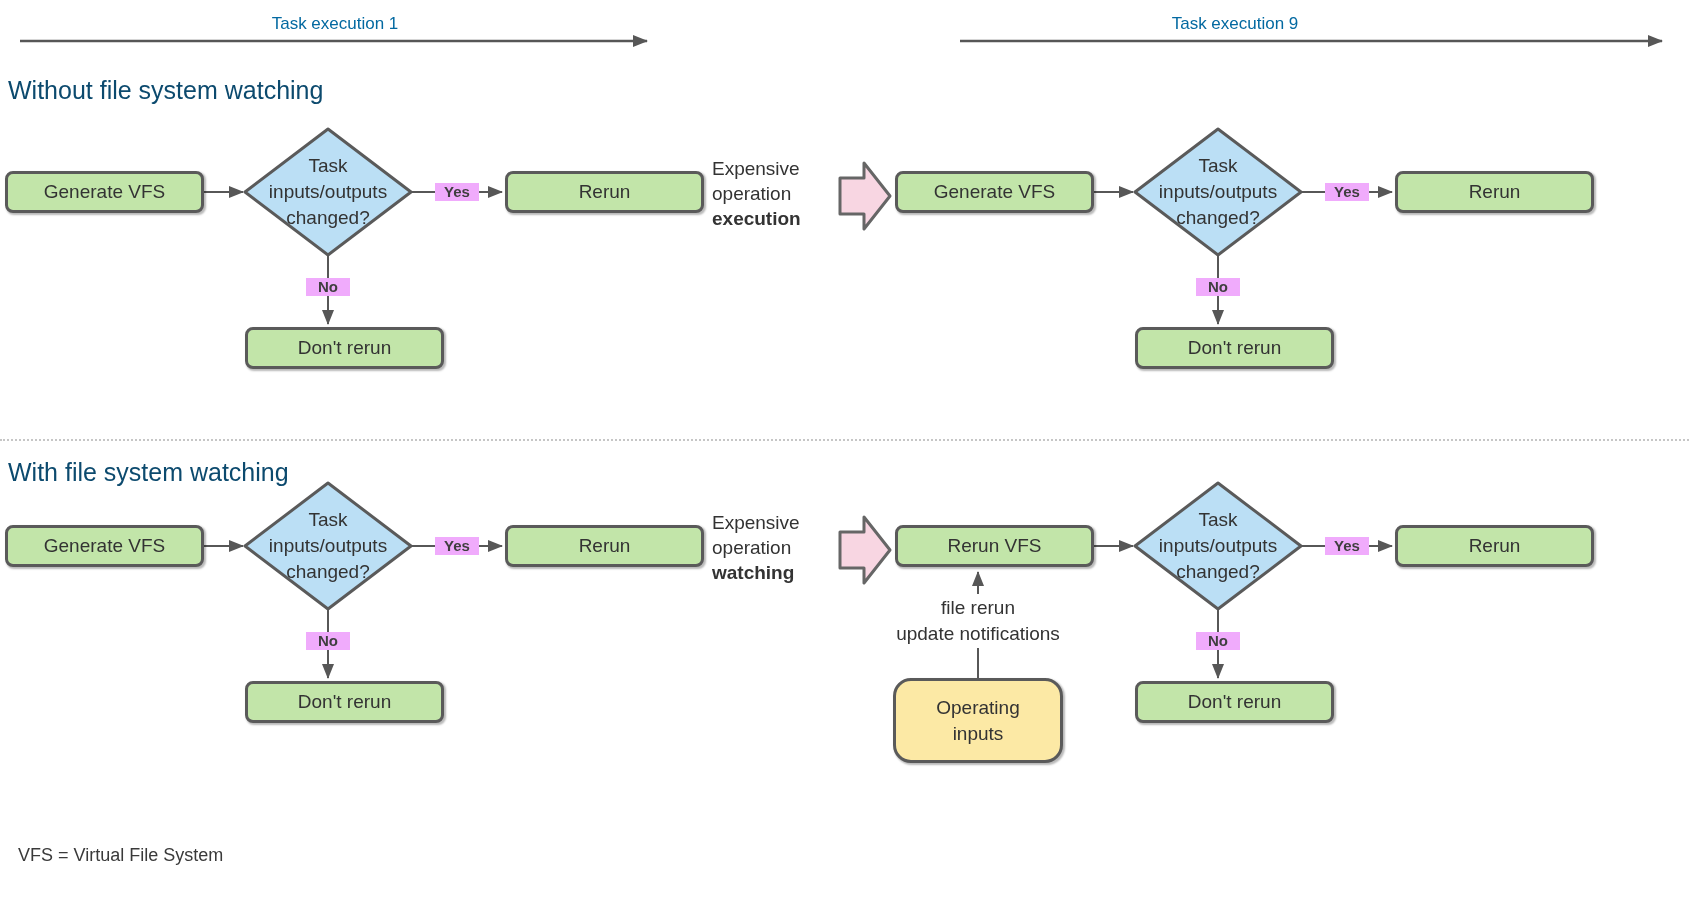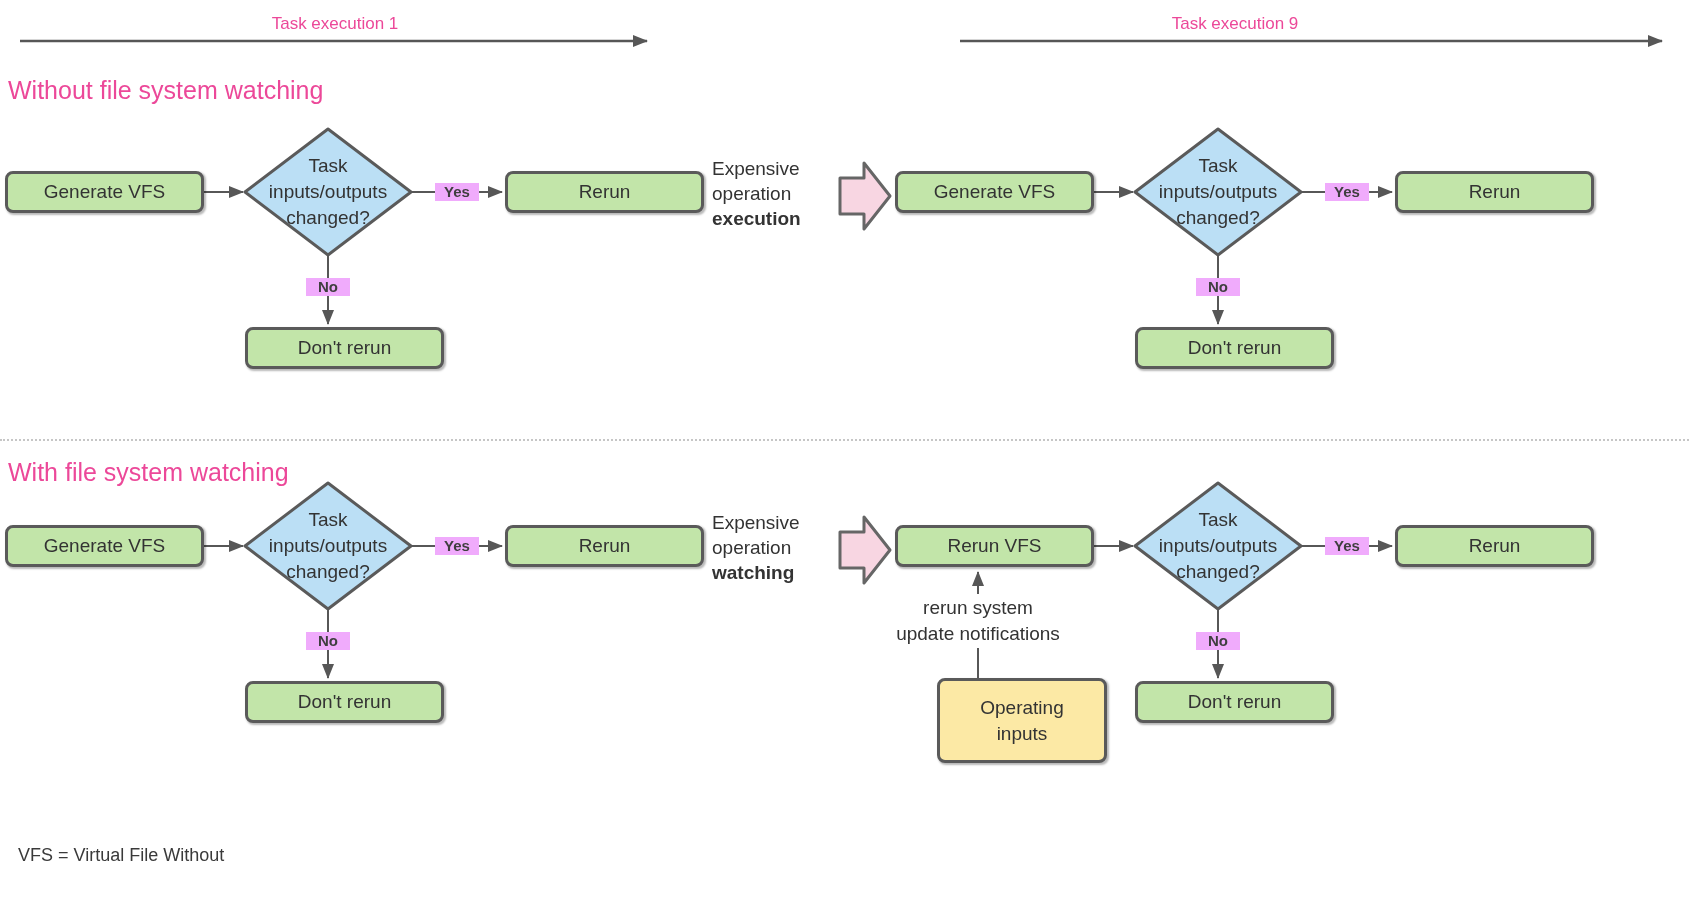--- a/index.html
+++ b/index.html
@@ -7,22 +7,22 @@
     position:relative; width:1689px; height:904px; overflow:hidden;
     background:#ffffff; font-family:"Liberation Sans", sans-serif; color:var(--text,#333);
   }
   svg.layer { position:absolute; left:0; top:0; width:1689px; height:904px; }
   .connector { stroke:var(--connector,#575757); stroke-width:2; fill:none; }
   .timeline-arrow { stroke:var(--connector,#575757); stroke-width:2.5; fill:none; }
   .diamond { fill:var(--decision-fill,#bbdff5); stroke:var(--decision-border,#5a5a5a); stroke-width:3; stroke-linejoin:round; }
   .block-arrow { fill:var(--annotation-fill,#f8d6e2); stroke:var(--annotation-border,#666); stroke-width:3; stroke-linejoin:round; }
   .arrowhead-path { fill:var(--connector,#575757); stroke:none; }
 
-  .timeline-label { position:absolute; width:300px; text-align:center; font-size:17px; color:#ec4899; }
-  .section-heading { position:absolute; font-size:25px; color:#ec4899; white-space:nowrap; }
+  .timeline-label { position:absolute; width:300px; text-align:center; font-size:17px; color:#0369a1; }
+  .section-heading { position:absolute; font-size:25px; color:#0c4a6e; white-space:nowrap; }
   .process {
     position:absolute; box-sizing:border-box; width:199px; height:42px;
     background:var(--process-fill,#c2e5a9); border:3px solid var(--process-border,#5a5a5a);
     border-radius:8px; display:flex; align-items:center; justify-content:center;
     font-size:19px; box-shadow:1.5px 1.5px 2px rgba(0,0,0,0.28);
   }
   .os-box {
     position:absolute; box-sizing:border-box; width:170px; height:85px;
     background:var(--os-fill,#fce9a5); border:3px solid var(--os-border,#5a5a5a);
     border-radius:8px; display:flex; flex-direction:column; align-items:center; justify-content:center;
@@ -159,23 +159,23 @@
   <div class="edge-label" style="left:1325px; top:537px;">Yes</div>
   <div class="process" style="left:1395px; top:525px;">
     <span>Rerun</span>
   </div>
   <div class="edge-label" style="left:1196px; top:632px;">No</div>
   <div class="process" style="left:1135px; top:681px;">
     <span>Don't rerun</span>
   </div>
 
   <div class="note-label" style="left:858px; top:595px;">
-    <div>rerun system</div>
+    <div>file rerun</div>
     <div>update notifications</div>
   </div>
-  <div class="os-box" style="left:937px; top:678px;">
+  <div class="os-box" style="left:893px; top:678px;border-radius:18px;">
     <div>Operating</div>
     <div>inputs</div>
   </div>
 
-  <div class="footnote">VFS = Virtual File Without</div>
+  <div class="footnote">VFS = Virtual File System</div>
 
 </div>
 
 </body></html>

